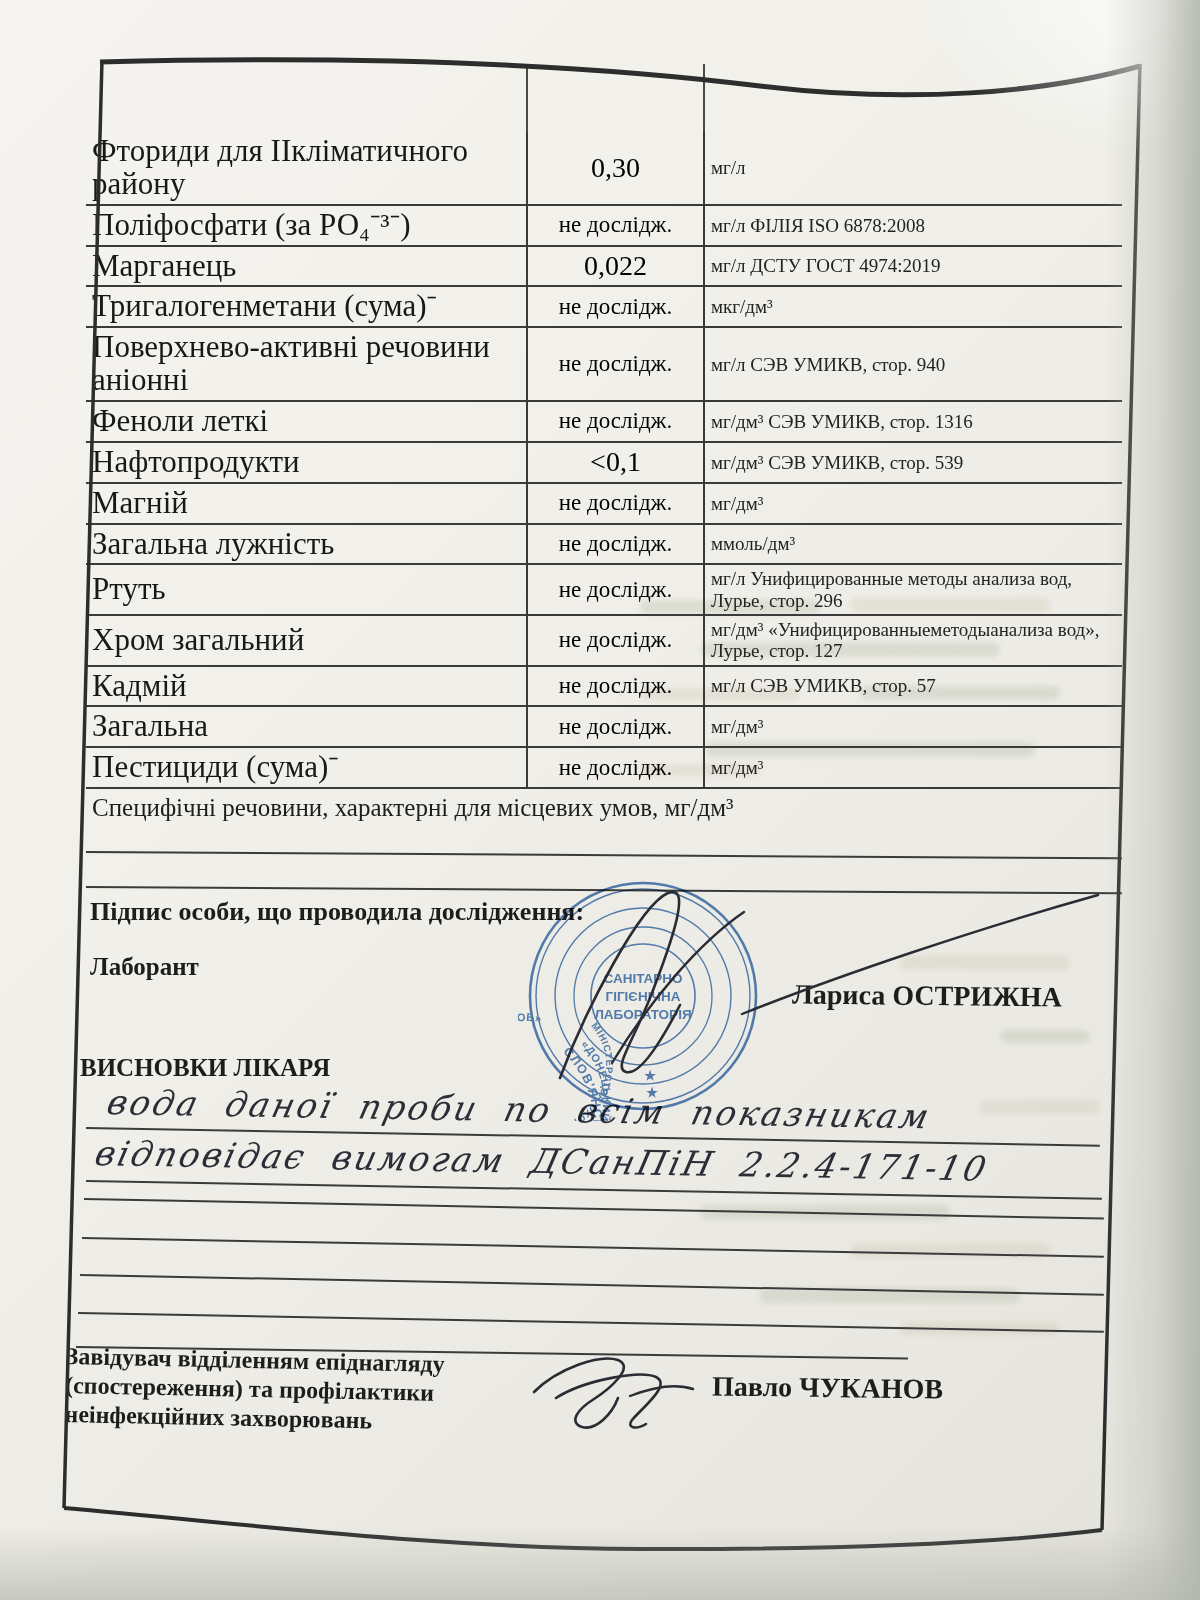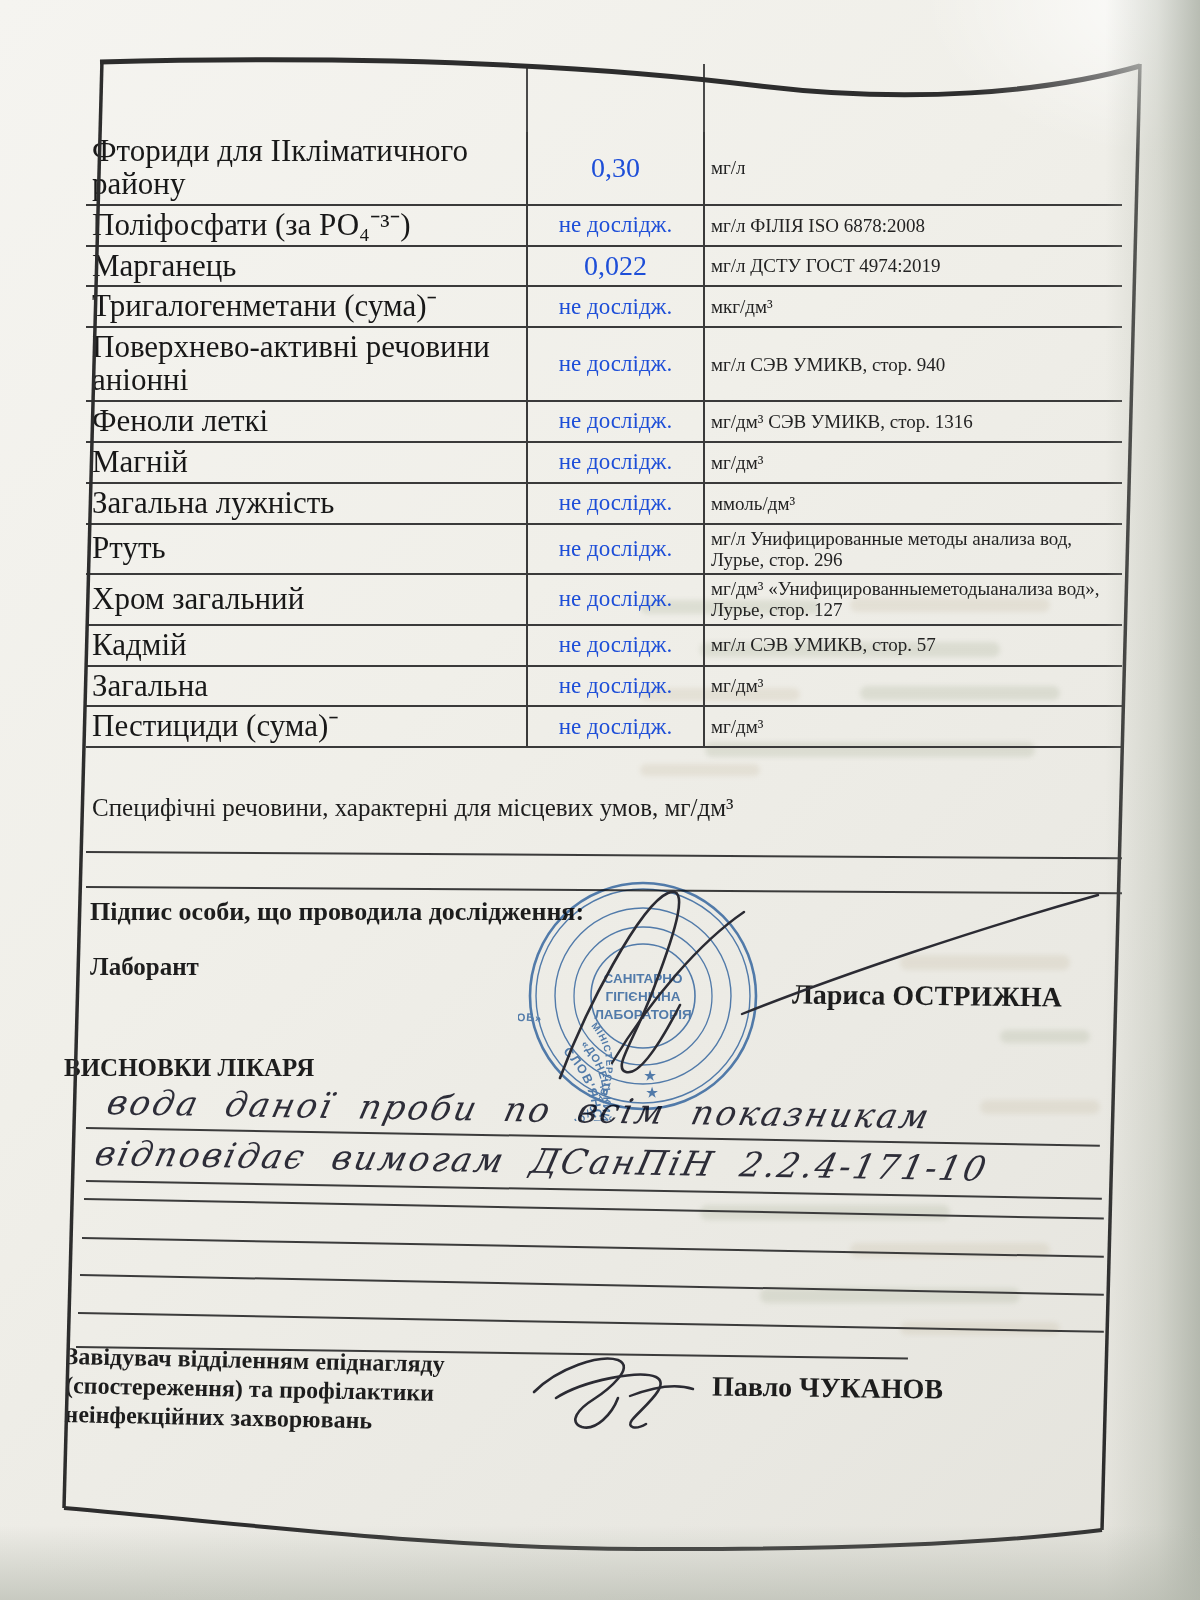--- a/index.html
+++ b/index.html
@@ -14,21 +14,21 @@
   .shade-corner{position:absolute;top:0;right:0;width:300px;height:170px;
          background:radial-gradient(ellipse at 95% 0%,rgba(255,255,255,.85) 0%,rgba(240,240,235,0) 65%);}
 
   svg.overlay{position:absolute;left:0;top:0;pointer-events:none;}
 
   
   .tbl-wrap{position:absolute;left:86px;top:64px;width:1036px;}
   table.tbl{border-collapse:collapse;width:100%;table-layout:fixed;}
   table.tbl td{border-bottom:2px solid #3a3a3a;vertical-align:middle;padding:3px 6px;}
   td.param{width:428px;font-size:31px;line-height:1.06;padding-left:20px;color:#181818;}
-  td.value{width:163px;font-size:23px;text-align:center;color:#1d4ed8;
+  td.value{width:163px;font-size:23px;text-align:center;color:#000000;
            border-left:2px solid #3a3a3a;border-right:2px solid #3a3a3a;}
   td.value.num{font-size:28px;}
   td.unit{font-size:19px;line-height:1.12;padding-left:14px;color:#232323;}
   tr.toprow td{height:62px;border-bottom:none;}
   tr.toprow td.value{border-left:2px solid #4a4a4a;border-right:2px solid #4a4a4a;}
 
   
   .abs{position:absolute;}
   .serif{font-family:"Liberation Serif",serif;}
   .b{font-weight:bold;}
@@ -106,20 +106,25 @@
     <td class="value">не дослідж.</td>
     <td class="unit">мг/л СЭВ УМИКВ, стор. 940</td>
   </tr>
 
   <tr>
     <td class="param">Феноли леткі</td>
     <td class="value">не дослідж.</td>
     <td class="unit">мг/дм³ СЭВ УМИКВ, стор. 1316</td>
   </tr>
 
+  <tr>
+    <td class="param">Нафтопродукти</td>
+    <td class="value num">&lt;0,1</td>
+    <td class="unit">мг/дм³ СЭВ УМИКВ, стор. 539</td>
+  </tr>
 
   <tr>
     <td class="param">Магній</td>
     <td class="value">не дослідж.</td>
     <td class="unit">мг/дм³</td>
   </tr>
 
   <tr>
     <td class="param">Загальна лужність</td>
     <td class="value">не дослідж.</td>
@@ -164,21 +169,21 @@
 
   <div class="rline" style="left:86px;top:851px;width:1036px;transform:rotate(.35deg);"></div>
   <div class="rline" style="left:86px;top:886px;width:1036px;transform:rotate(.35deg);"></div>
 
   <div class="abs serif b" style="left:90px;top:897px;font-size:26px;">Підпис особи, що проводила дослідження:</div>
 
   <div class="abs serif b" style="left:90px;top:953px;font-size:25px;">Лаборант</div>
 
   <div class="abs serif b" style="left:792px;top:980px;font-size:28px;transform:rotate(.6deg);">Лариса ОСТРИЖНА</div>
 
-  <div class="abs serif b" style="left:64px;top:1054px;font-size:25px;">ВИСНОВКИ ЛІКАРЯ</div>
+  <div class="abs serif b" style="left:80px;top:1054px;font-size:25px;">ВИСНОВКИ ЛІКАРЯ</div>
 
   <div class="hand" style="left:108px;top:1082px;">вода даної проби по всім показникам</div>
   <div class="rline" style="left:86px;top:1127px;width:1014px;transform:rotate(1deg);"></div>
 
   <div class="hand" style="left:96px;top:1133px;">відповідає вимогам ДСанПіН 2.2.4-171-10</div>
   <div class="rline" style="left:86px;top:1180px;width:1016px;transform:rotate(1deg);"></div>
 
   <div class="rline" style="left:84px;top:1198px;width:1020px;transform:rotate(1.1deg);"></div>
   <div class="rline" style="left:82px;top:1237px;width:1022px;transform:rotate(1.05deg);"></div>
   <div class="rline" style="left:80px;top:1274px;width:1024px;transform:rotate(1.1deg);"></div>

